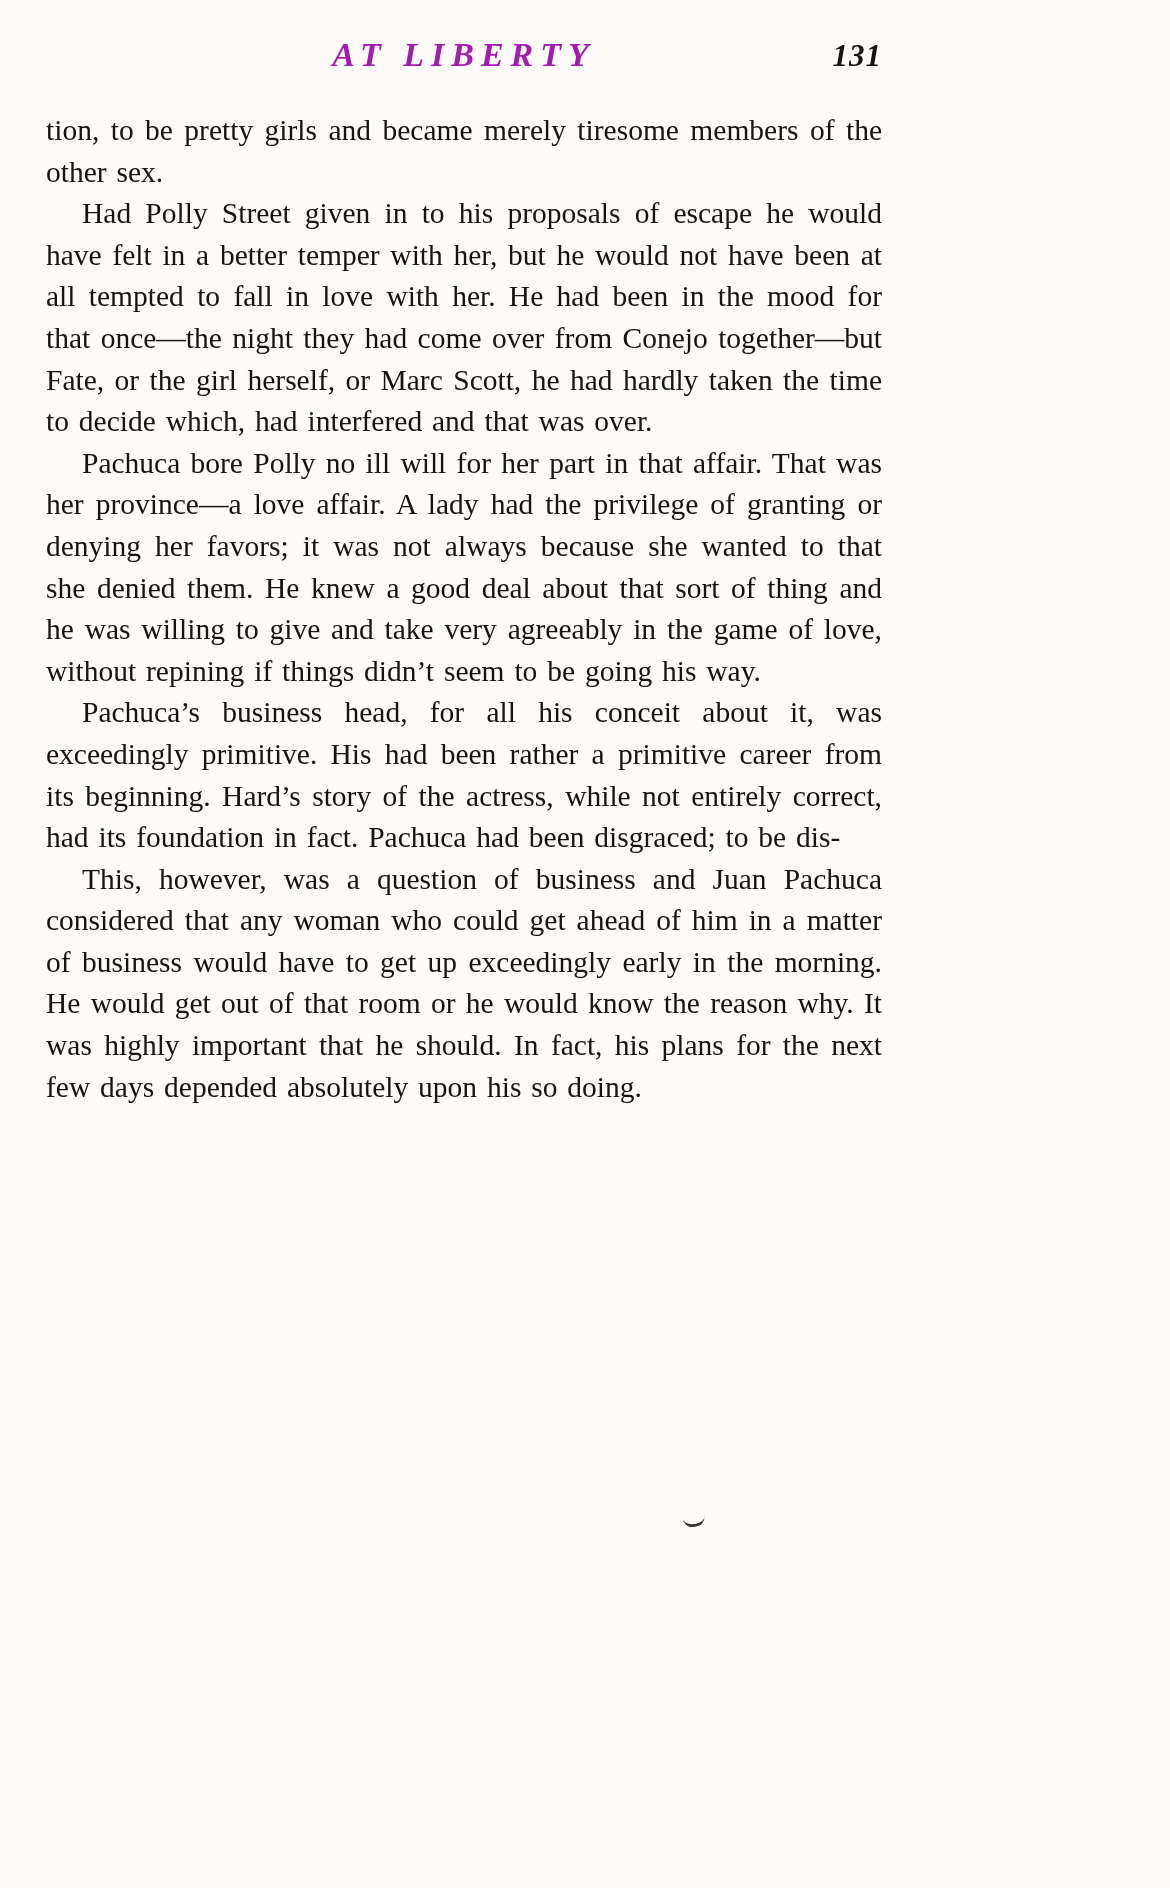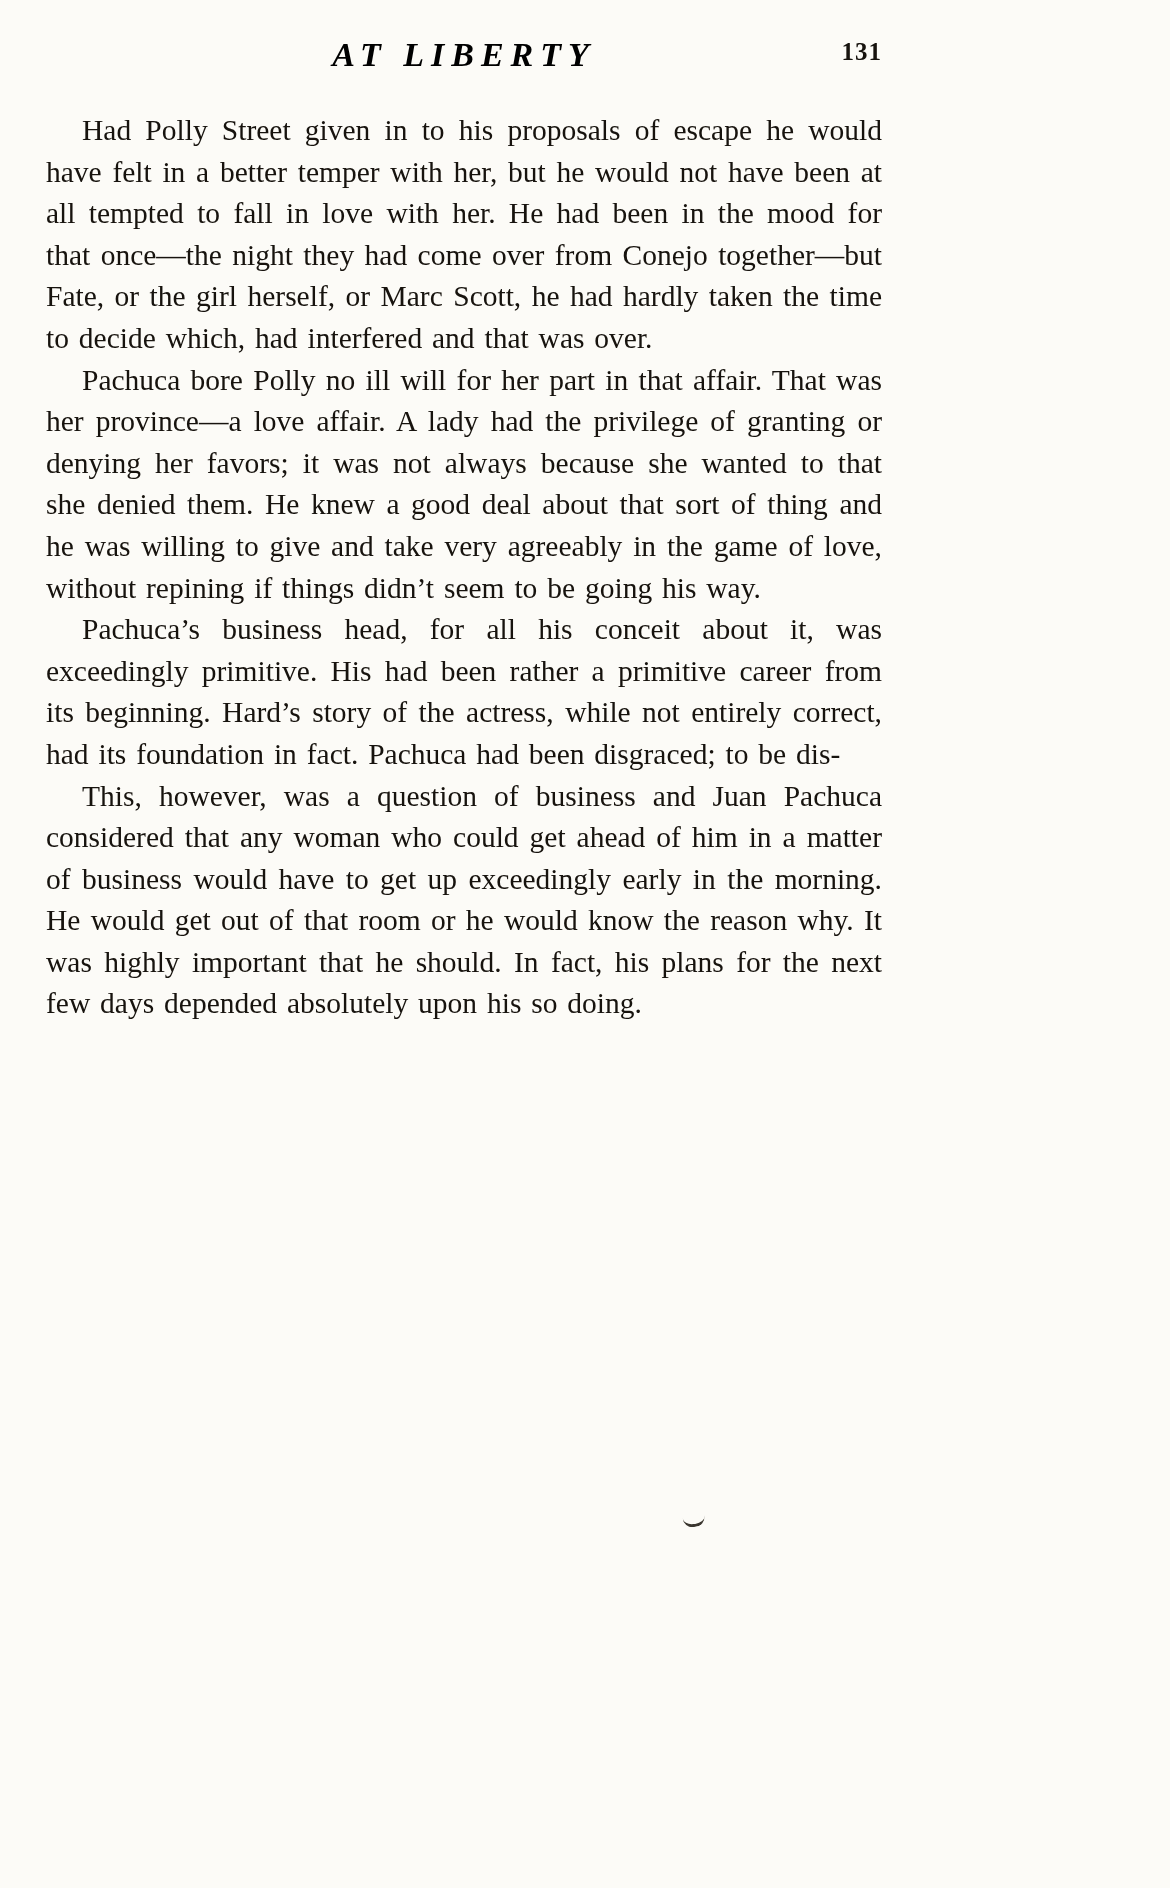--- a/index.html
+++ b/index.html
@@ -24,29 +24,30 @@
     height: 48px;
     margin-bottom: 26px;
   }
   .running-title {
     display: block;
     text-align: center;
     font-style: italic;
     font-weight: bold;
     font-size: 34px;
     letter-spacing: 7px;
-    color: #000000;
+    color: #a21caf;
   }
   .page-number {
     position: absolute;
     right: 0;
     top: 2px;
-    font-size: 25px;
+    font-size: 31px;
     font-weight: bold;
     letter-spacing: 1px;
+    font-style: italic;
   }
   .body-text p {
     margin: 0;
     font-size: 29.5px;
     line-height: 41.6px;
     text-align: justify;
     text-indent: 36px;
     word-spacing: 2.5px;
   }
   .body-text p.continuation {
@@ -67,20 +68,21 @@
 <body>
 
 <div class="page">
 
   <div class="running-header">
     <span class="running-title">AT LIBERTY</span>
     <span class="page-number">131</span>
   </div>
 
   <div class="body-text">
+    <p class="continuation">tion, to be pretty girls and became merely tiresome members of the other sex.</p>
     <p>Had Polly Street given in to his proposals of escape he would have felt in a better temper with her, but he would not have been at all tempted to fall in love with her. He had been in the mood for that once—the night they had come over from Conejo together—but Fate, or the girl herself, or Marc Scott, he had hardly taken the time to decide which, had interfered and that was over.</p>
     <p>Pachuca bore Polly no ill will for her part in that affair. That was her province—a love affair. A lady had the privilege of granting or denying her favors; it was not always because she wanted to that she denied them. He knew a good deal about that sort of thing and he was willing to give and take very agreeably in the game of love, without repining if things didn’t seem to be going his way.</p>
     <p>Pachuca’s business head, for all his conceit about it, was exceedingly primitive. His had been rather a primitive career from its beginning. Hard’s story of the actress, while not entirely correct, had its foundation in fact. Pachuca had been disgraced; to be dis-</p>
     <p>This, however, was a question of business and Juan Pachuca considered that any woman who could get ahead of him in a matter of business would have to get up exceedingly early in the morning. He would get out of that room or he would know the reason why. It was highly important that he should. In fact, his plans for the next few days depended absolutely upon his so doing.</p>
   </div>
 
   <div class="stray-mark"></div>
 
 </div>
 

